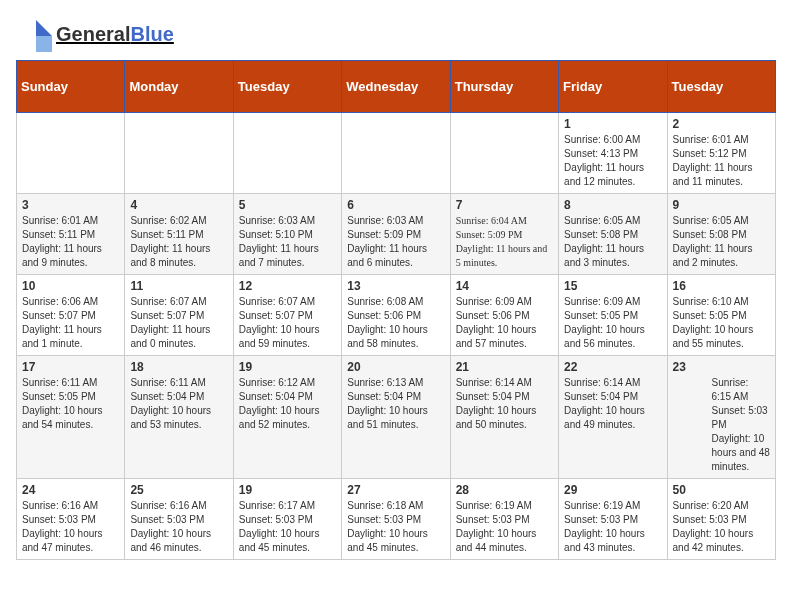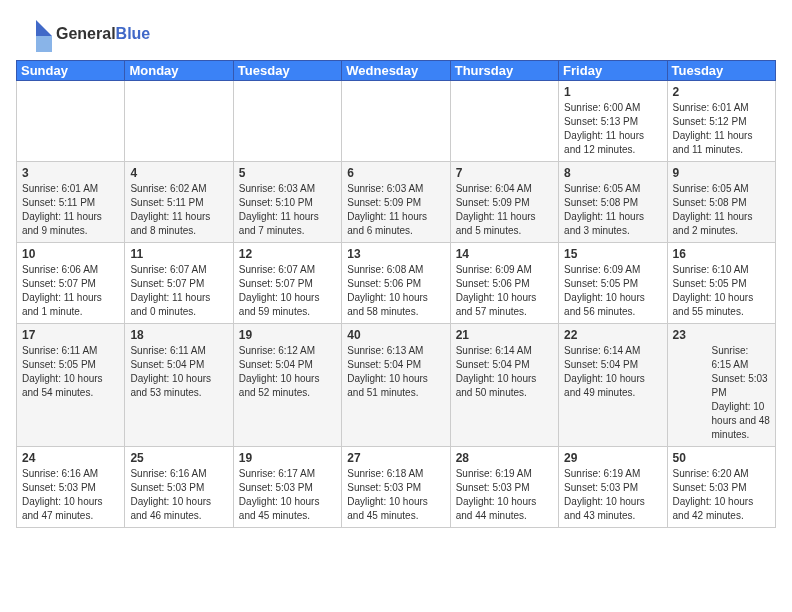--- a/index.html
+++ b/index.html
@@ -39,23 +39,23 @@
       font-size: 16px;
       font-weight: normal;
       color: #555;
     }
     .calendar {
       width: 100%;
       border-collapse: collapse;
       border: 1px solid #ccc;
     }
     .calendar th {
-      background-color: #3b82f6;
+      background-color: #c2410c;
       color: #fff;
-      padding: 2px 4px;
+      padding: 18px 4px;
       font-size: 13px;
       border: 1px solid #3558b0;
       text-align: left;
     }
     .calendar td {
       border: 1px solid #ccc;
       vertical-align: top;
       padding: 4px 5px;
       font-size: 10.5px;
       color: #333;
@@ -91,21 +91,21 @@
   <div class="logo">
     <div class="logo-row">
 
       <svg width="36" height="36" viewBox="0 0 36 36">
         <rect x="0" y="0" width="36" height="36" fill="white"></rect>
 
         <polygon points="20,4 36,20 20,20" fill="#4169c8"></polygon>
         <polygon points="20,20 36,20 36,36 20,36" fill="#89b4e8"></polygon>
       </svg>
       <div>
-        <div style="font-size:16px;font-weight:bold;line-height:1.1;">
+        <div style="font-size:20px;font-weight:bold;line-height:1.1;text-decoration:underline;">
           <span style="color:#333;">General</span><span style="color:#4169c8;">Blue</span>
         </div>
       </div>
     </div>
   </div>
 </div>
 
 <table class="calendar">
   <thead>
     <tr>
@@ -121,21 +121,21 @@
   <tbody id="calendar-body">
   <tr>
         <td class="empty-cell"></td>
         <td class="empty-cell"></td>
         <td class="empty-cell"></td>
         <td class="empty-cell"></td>
         <td class="empty-cell"></td>
         <td>
           <span class="day-num">1</span>
           <div class="day-info" style="white-space: pre-line;">Sunrise: 6:00 AM
-Sunset: 5:13 PM
+Sunset: 4:13 PM
 Daylight: 11 hours and 12 minutes.</div>
         </td>
         <td>
           <span class="day-num">2</span>
           <div class="day-info" style="white-space: pre-line;">Sunrise: 6:01 AM
 Sunset: 5:12 PM
 Daylight: 11 hours and 11 minutes.</div>
         </td>
       </tr>
       <tr>
@@ -158,21 +158,21 @@
 Daylight: 11 hours and 7 minutes.</div>
         </td>
         <td>
           <span class="day-num">6</span>
           <div class="day-info" style="white-space: pre-line;">Sunrise: 6:03 AM
 Sunset: 5:09 PM
 Daylight: 11 hours and 6 minutes.</div>
         </td>
         <td>
           <span class="day-num">7</span>
-          <div class="day-info" style="white-space: pre-line;">Sunrise: 6:04 AM
+          <div class="day-info" style="white-space: pre-line; font-family: Liberation Serif, serif;">Sunrise: 6:04 AM
 Sunset: 5:09 PM
 Daylight: 11 hours and 5 minutes.</div>
         </td>
         <td>
           <span class="day-num">8</span>
           <div class="day-info" style="white-space: pre-line;">Sunrise: 6:05 AM
 Sunset: 5:08 PM
 Daylight: 11 hours and 3 minutes.</div>
         </td>
         <td>
@@ -239,21 +239,21 @@
 Sunset: 5:04 PM
 Daylight: 10 hours and 53 minutes.</div>
         </td>
         <td>
           <span class="day-num">19</span>
           <div class="day-info" style="white-space: pre-line;">Sunrise: 6:12 AM
 Sunset: 5:04 PM
 Daylight: 10 hours and 52 minutes.</div>
         </td>
         <td>
-          <span class="day-num">40</span>
+          <span class="day-num">20</span>
           <div class="day-info" style="white-space: pre-line;">Sunrise: 6:13 AM
 Sunset: 5:04 PM
 Daylight: 10 hours and 51 minutes.</div>
         </td>
         <td>
           <span class="day-num">21</span>
           <div class="day-info" style="white-space: pre-line;">Sunrise: 6:14 AM
 Sunset: 5:04 PM
 Daylight: 10 hours and 50 minutes.</div>
         </td>

